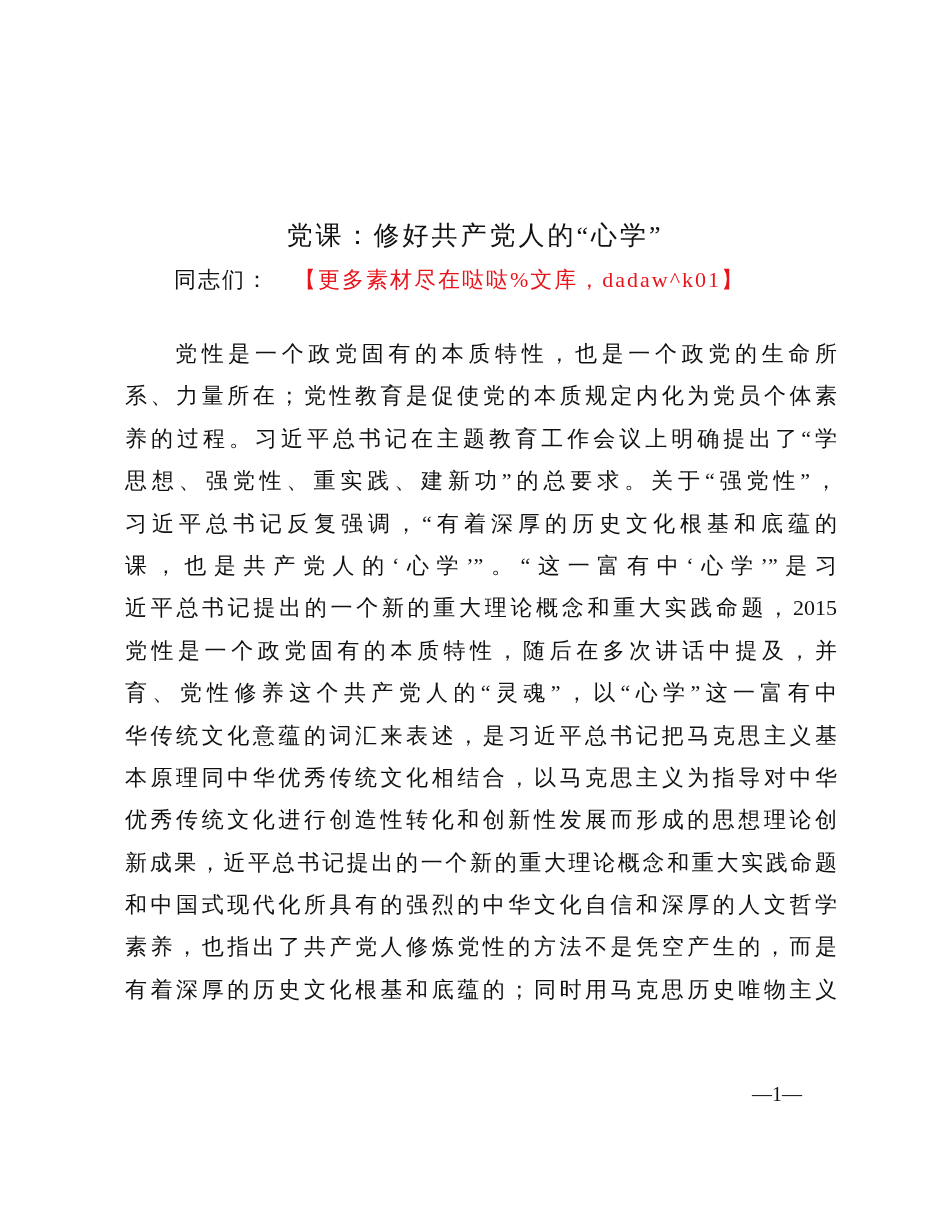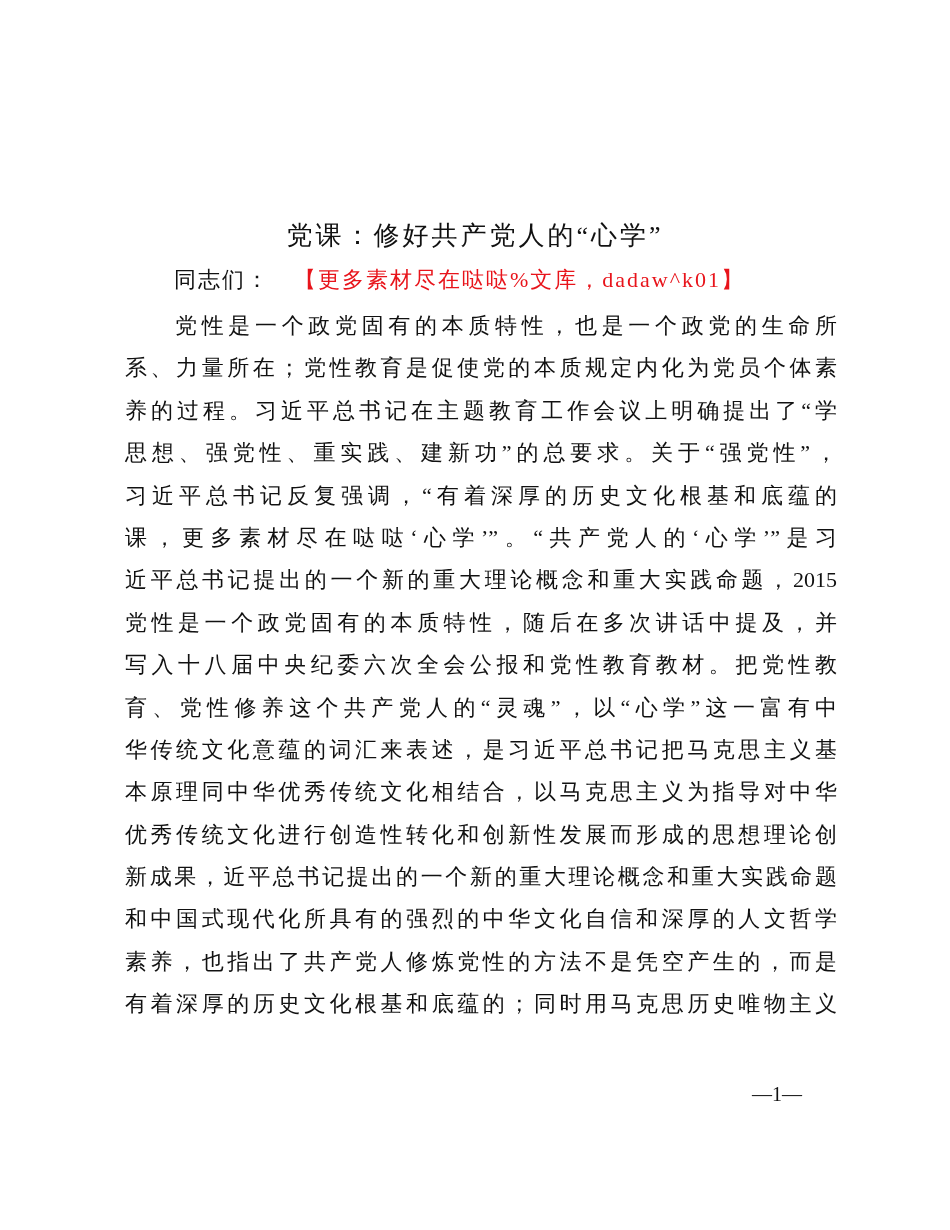--- a/index.html
+++ b/index.html
@@ -6,43 +6,42 @@
   body { width:950px; height:1230px; position:relative; overflow:hidden;
          font-family: "Liberation Serif", "DejaVu Serif", serif; color:#111; }
   .page { position:absolute; left:0; top:0; width:950px; height:1230px; }
   .title { position:absolute; left:0; width:950px; top:220px; text-align:center;
            font-size:26px; letter-spacing:3px; line-height:32px; }
   .greet { position:absolute; left:174px; top:264px; font-size:22px; line-height:32px; letter-spacing:2px; white-space:nowrap; }
   .greet .red { color:#e8141b;margin-left:24px; }
   .body { position:absolute; left:125px; width:712px; top:308px; }
   .line { height:42.4px; line-height:36px; font-size:22px; white-space:nowrap;
           text-align:justify; text-align-last:justify; }
-  .line.first { padding-left:50px; }
+  .line.first { padding-left:50px;margin-top:28px; }
   .pagenum { position:absolute; left:752px; top:1080px; font-size:20px; line-height:28px; }
 </style>
 </head>
 <body>
 
 <div class="page">
   <div class="title">党课：修好共产党人的“心学”</div>
 
   <div class="greet">
     <span>同志们：</span><span class="red">【更多素材尽在哒哒%文库，dadaw^k01】</span>
   </div>
 
   <div class="body">
     <div class="line first">党性是一个政党固有的本质特性，也是一个政党的生命所</div>
     <div class="line">系、力量所在；党性教育是促使党的本质规定内化为党员个体素</div>
     <div class="line">养的过程。习近平总书记在主题教育工作会议上明确提出了“学</div>
     <div class="line">思想、强党性、重实践、建新功”的总要求。关于“强党性”，</div>
     <div class="line">习近平总书记反复强调，“有着深厚的历史文化根基和底蕴的</div>
-    <div class="line">课，更多素材尽在哒哒‘心学’”。“共产党人的‘心学’”是习</div>
+    <div class="line">课，也是共产党人的‘心学’”。“这一富有中‘心学’”是习</div>
     <div class="line">近平总书记提出的一个新的重大理论概念和重大实践命题，2015</div>
     <div class="line">党性是一个政党固有的本质特性，随后在多次讲话中提及，并</div>
-    <div class="line">写入十八届中央纪委六次全会公报和党性教育教材。把党性教</div>
     <div class="line">育、党性修养这个共产党人的“灵魂”，以“心学”这一富有中</div>
     <div class="line">华传统文化意蕴的词汇来表述，是习近平总书记把马克思主义基</div>
     <div class="line">本原理同中华优秀传统文化相结合，以马克思主义为指导对中华</div>
     <div class="line">优秀传统文化进行创造性转化和创新性发展而形成的思想理论创</div>
     <div class="line">新成果，近平总书记提出的一个新的重大理论概念和重大实践命题</div>
     <div class="line">和中国式现代化所具有的强烈的中华文化自信和深厚的人文哲学</div>
     <div class="line">素养，也指出了共产党人修炼党性的方法不是凭空产生的，而是</div>
     <div class="line">有着深厚的历史文化根基和底蕴的；同时用马克思历史唯物主义</div>
   </div>
 

